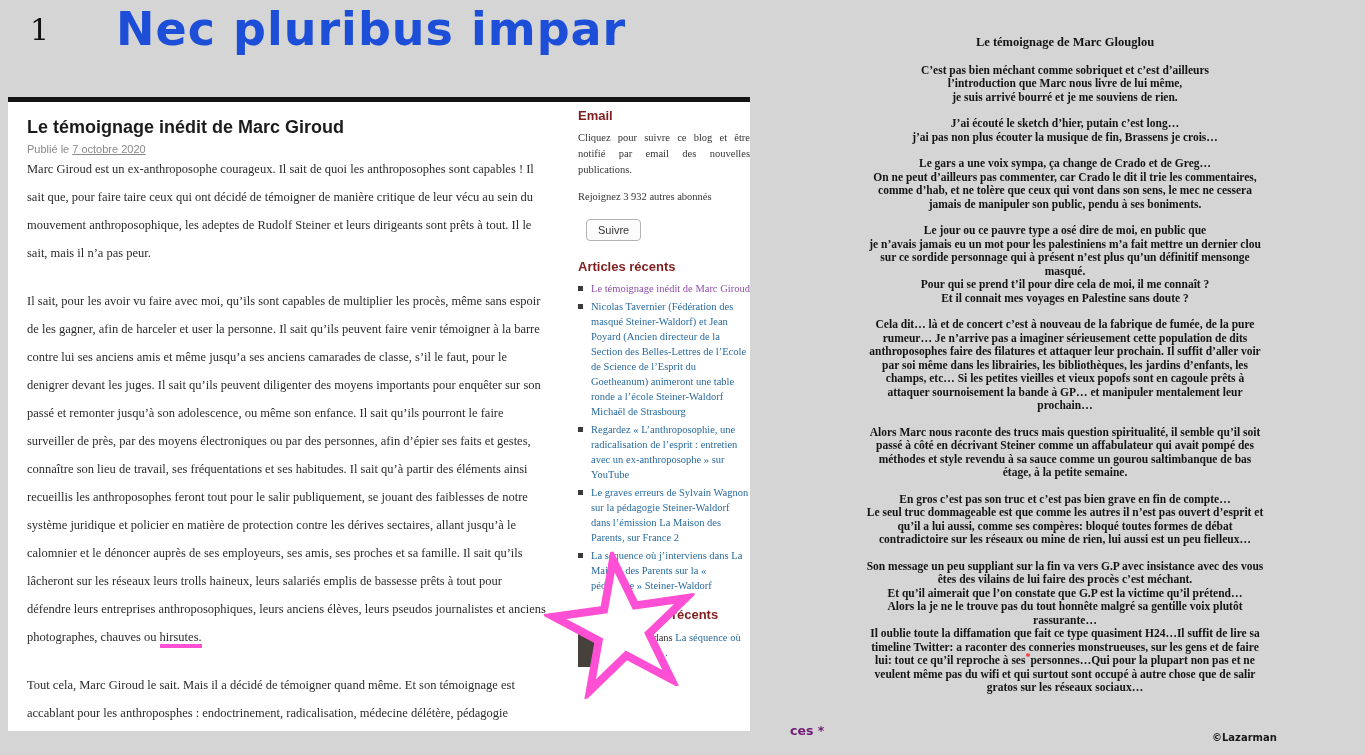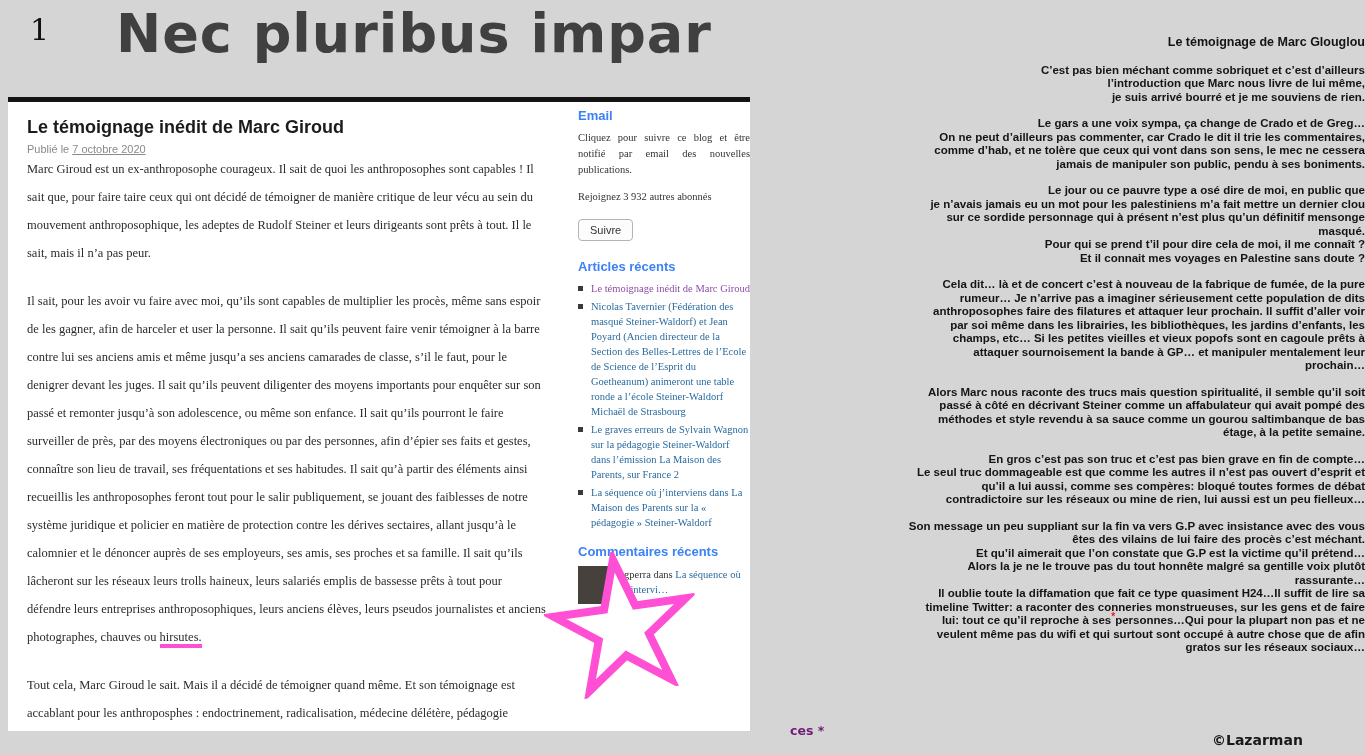--- a/index.html
+++ b/index.html
@@ -11,21 +11,21 @@
     overflow: hidden;
   }
   
   .page-number {
     position:absolute; left:30px; top:12px;
     font-family:"DejaVu Serif", serif; font-size:30px; color:#111;
   }
   .main-title {
     position:absolute; left:116px; top:2px;
     font-family:"DejaVu Sans", sans-serif; font-weight:bold;
-    font-size:54px; letter-spacing:1px; color:#404040;
+    font-size:46px; letter-spacing:1px; color:#1d4ed8;
   }
   
   .blog-window {
     position:absolute; left:8px; top:97px; width:742px; height:634px;
     background:#ffffff; border-top:5px solid #141414; overflow:hidden;
   }
   .article { position:absolute; left:19px; top:15px; width:520px; }
   .article h1 {
     font-family:"Liberation Sans", sans-serif; font-weight:bold;
     font-size:18px; color:#1b1b1b; margin-bottom:5px;
@@ -37,29 +37,29 @@
   .article p {
     font-family:"Liberation Serif", serif;
     font-size:12.5px; line-height:28px; color:#2b2b2b;
     margin-bottom:20px; text-align:left;
   }
   .pink-underline { box-shadow:0 4px 0 #ff4fd4;font-family:Liberation Serif, serif; }
   
   .sidebar { position:absolute; left:570px; top:6px; width:172px; }
   .sidebar h3 {
     font-family:"Liberation Sans", sans-serif; font-weight:bold;
-    font-size:13px; color:#3b82f6; margin-bottom:7px;
+    font-size:13px; color:#7f1d1d; margin-bottom:7px;
   }
   .sb-text {
     font-family:"Liberation Serif", serif;
     font-size:10.5px; line-height:16px; color:#333;
     text-align:justify; margin-bottom:11px;
   }
   .suivre-btn {
-    display:inline-block; margin:3px 0 18px 0; padding:4px 11px;
+    display:inline-block; margin:3px 0 18px 8px; padding:4px 11px;
     font-family:"Liberation Sans", sans-serif; font-size:11px; color:#333;
     background:#fcfcfc; border:1px solid #b3b3b3; border-radius:4px; cursor:pointer;
   }
   .recent-list { list-style:none; margin-bottom:14px; }
   .recent-list li {
     position:relative; padding-left:13px; margin-bottom:3px;
     font-family:"Liberation Serif", serif; font-size:10.5px; line-height:15px;
     color:#2a6a9e; cursor:pointer;
   }
   .recent-list li::before {
@@ -76,39 +76,39 @@
   .comment-text { padding-top:1px; }
   .comment-link { color:#2a6a9e; cursor:pointer; }
   
   .star-annotation {
     position:absolute; left:546px; top:551px; z-index:5;
     transform:rotate(-8deg);
   }
   
   .right-col {
     position:absolute; left:765px; top:36px; width:600px;
-    text-align:right; font-family:Liberation Sans, sans-serif;
+    text-align:center; font-family:Liberation Serif, serif;
     font-weight:bold; font-size:11.5px; line-height:13.5px; color:#141414;
   }
   .rc-title { margin-bottom:14px; font-size:12.5px; }
   .rc-para { margin-bottom:13px; white-space:pre-line; }
   .rc-block { margin-bottom:13px; }
   .rc-block .pre { white-space:pre-line; }
   .red-asterisk {
     color:#ff1111; font-size:10px; position:relative; top:-4px;
   }
   .footnote {
     position:absolute; left:790px; top:723px;
     font-family:"DejaVu Sans", sans-serif; font-weight:bold;
     font-size:12.5px; color:#701a75;
   }
   .credit {
     position:absolute; left:1212px; top:732px;
     font-family:"DejaVu Sans", sans-serif; font-weight:bold;
-    font-size:14px; color:#181818;
+    font-size:10px; color:#181818;
   }
 </style>
 </head>
 <body>
 
 <div class="page-number">1</div>
 <div class="main-title">Nec pluribus impar</div>
 
 <div class="blog-window">
 
@@ -125,20 +125,21 @@
   <div class="sidebar">
     <h3>Email</h3>
     <div class="sb-text">Cliquez pour suivre ce blog et être notifié par email des nouvelles publications.</div>
     <div class="sb-text">Rejoignez 3 932 autres abonnés</div>
     <button class="suivre-btn">Suivre</button>
 
     <h3>Articles récents</h3>
     <ul class="recent-list">
       <li class="visited">Le témoignage inédit de Marc Giroud</li>
       <li>Nicolas Tavernier (Fédération des masqué Steiner-Waldorf) et Jean Poyard (Ancien directeur de la Section des Belles-Lettres de l’Ecole de Science de l’Esprit du Goetheanum) animeront une table ronde a l’école Steiner-Waldorf Michaël de Strasbourg</li>
+      <li>Regardez « L’anthroposophie, une radicalisation de l’esprit : entretien avec un ex-anthroposophe » sur YouTube</li>
       <li>Le graves erreurs de Sylvain Wagnon sur la pédagogie Steiner-Waldorf dans l’émission La Maison des Parents, sur France 2</li>
       <li>La séquence où j’interviens dans La Maison des Parents sur la « pédagogie » Steiner-Waldorf</li>
     </ul>
 
     <h3>Commentaires récents</h3>
 
     <div class="comment-row">
       <div class="avatar avatar-dark"></div>
       <div class="comment-text">
         <span>gperra</span><span> dans </span><span class="comment-link">La séquence où j’intervi…</span>
@@ -153,20 +154,22 @@
   <svg width="152" height="142" viewBox="-10 -6 152 142">
     <polygon points="66,2 81.7,50.4 132.6,50.4 91.4,80.3 107.1,128.6 66,98.7 24.9,128.6 40.6,80.3 -0.6,50.4 50.3,50.4" fill="#ffffff" stroke="#ff4fd4" stroke-width="8"></polygon>
   </svg>
 </div>
 
 <div class="right-col">
   <div class="rc-title">Le témoignage de Marc Glouglou</div>
   <div class="rc-para">C’est pas bien méchant comme sobriquet et c’est d’ailleurs
 l’introduction que Marc nous livre de lui même,
 je suis arrivé bourré et je me souviens de rien.</div>
+  <div class="rc-para">J’ai écouté le sketch d’hier, putain c’est long…
+j’ai pas non plus écouter la musique de fin, Brassens je crois…</div>
   <div class="rc-para">Le gars a une voix sympa, ça change de Crado et de Greg…
 On ne peut d’ailleurs pas commenter, car Crado le dit il trie les commentaires,
 comme d’hab, et ne tolère que ceux qui vont dans son sens, le mec ne cessera
 jamais de manipuler son public, pendu à ses boniments.</div>
   <div class="rc-para">Le jour ou ce pauvre type a osé dire de moi, en public que
 je n’avais jamais eu un mot pour les palestiniens m’a fait mettre un dernier clou
 sur ce sordide personnage qui à présent n’est plus qu’un définitif mensonge
 masqué.
 Pour qui se prend t’il pour dire cela de moi, il me connaît ?
 Et il connait mes voyages en Palestine sans doute ?</div>
@@ -187,19 +190,19 @@
 contradictoire sur les réseaux ou mine de rien, lui aussi est un peu fielleux…</div>
   <div class="rc-block">
     <div class="pre">Son message un peu suppliant sur la fin va vers G.P avec insistance avec des vous
 êtes des vilains de lui faire des procès c’est méchant.
 Et qu’il aimerait que l’on constate que G.P est la victime qu’il prétend…
 Alors la je ne le trouve pas du tout honnête malgré sa gentille voix plutôt
 rassurante…
 Il oublie toute la diffamation que fait ce type quasiment H24…Il suffit de lire sa
 timeline Twitter: a raconter des conneries monstrueuses, sur les gens et de faire</div>
     <div><span>lui: tout ce qu’il reproche à ses</span><span class="red-asterisk">*</span><span>personnes…Qui pour la plupart non pas et ne</span></div>
-    <div class="pre">veulent même pas du wifi et qui surtout sont occupé à autre chose que de afin
+    <div class="pre">veulent même pas du wifi et qui surtout sont occupé à autre chose que de salir
 gratos sur les réseaux sociaux…</div>
   </div>
 </div>
 
 <div class="footnote">ces *</div>
 <div class="credit">©Lazarman</div>
 
 </body></html>

